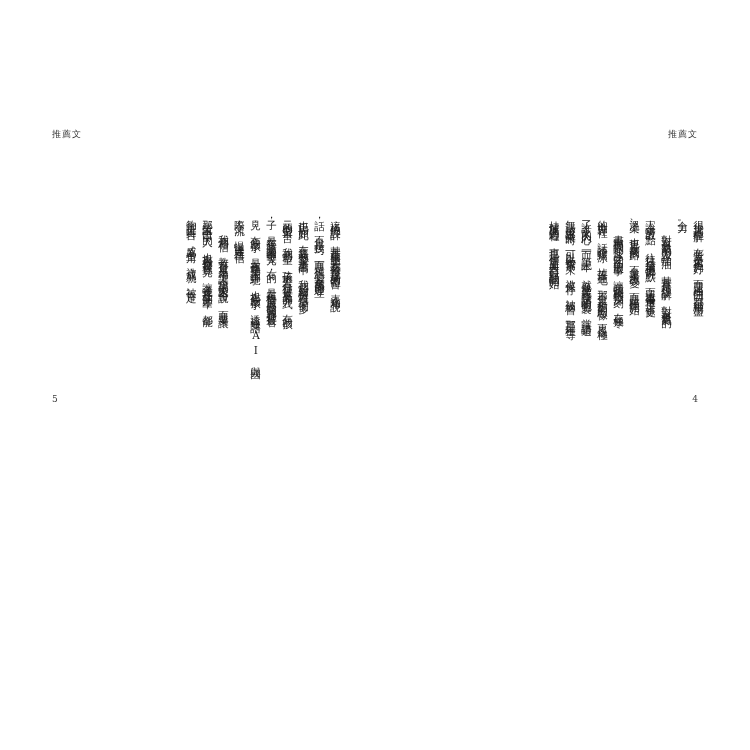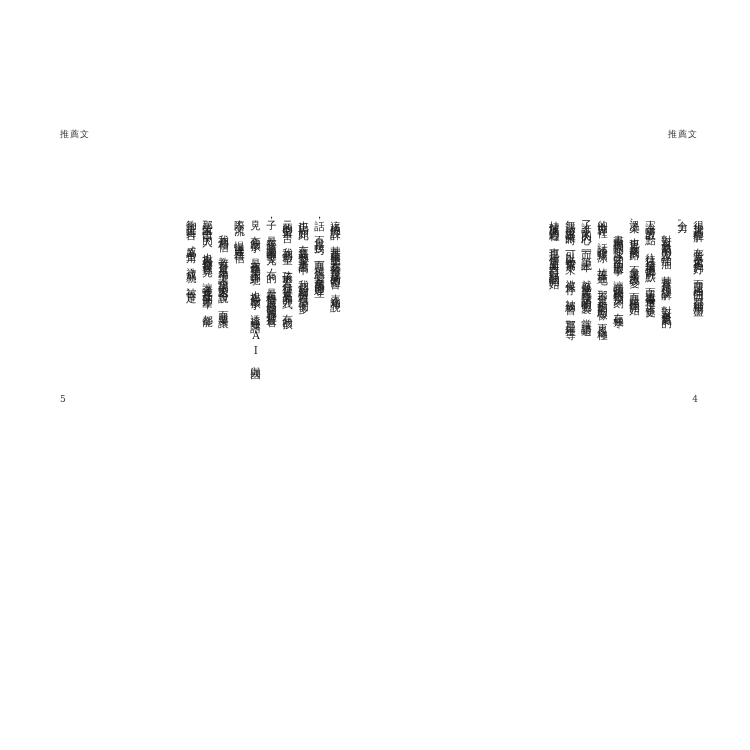--- a/index.html
+++ b/index.html
@@ -28,21 +28,20 @@
     width: 750px;
     height: 750px;
     display: flex;
     flex-direction: row;
   }
   .page {
     position: relative;
     width: 375px;
     height: 532px;
     box-sizing: border-box;
-    margin-left: 8px;
   }
   .page-left  { padding: 118px 34px 60px 46px; }
   .page-right { padding: 118px 46px 60px 34px; }
 
   .running-head {
     position: absolute;
     top: 128px;
     font-size: 9px;
     letter-spacing: 1px;
     color: #3a3a3a;

